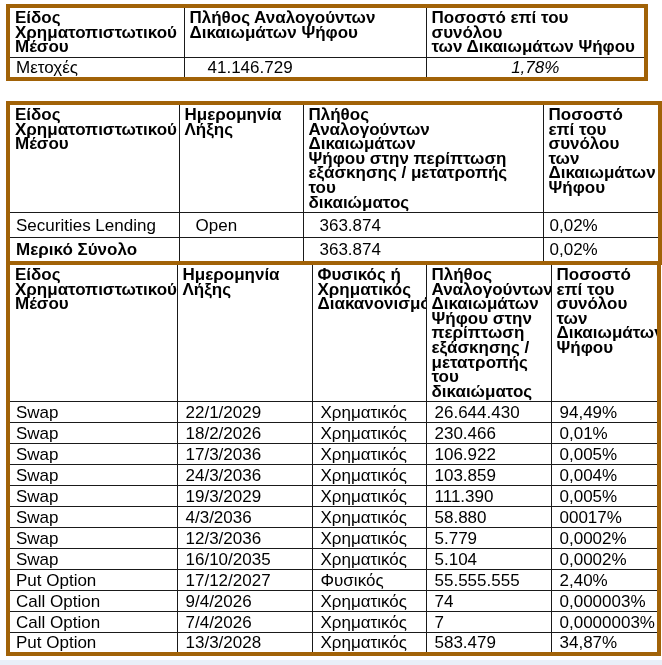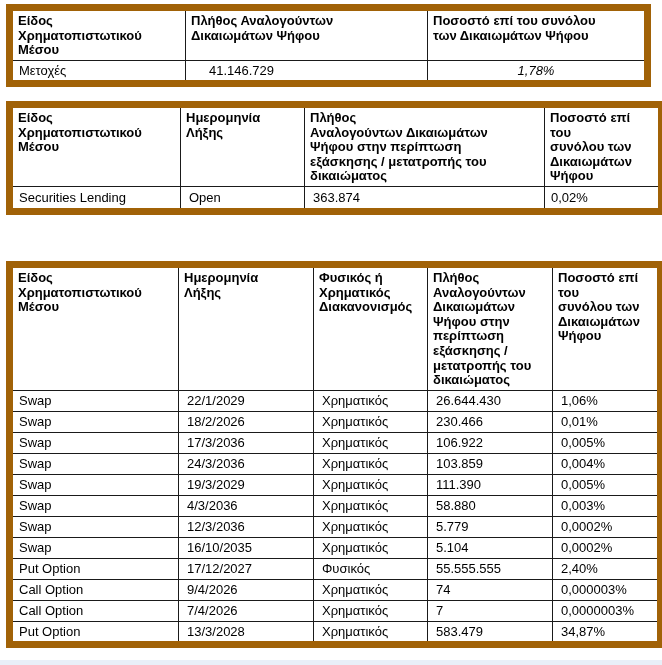--- a/index.html
+++ b/index.html
@@ -13,22 +13,22 @@
     position: relative;
     width: 662px;
     height: 665px;
     background: #ffffff;
     overflow: hidden;
   }
   table.tbl {
     position: absolute;
     border-collapse: collapse;
     table-layout: fixed;
-    border: 7px solid #a16207;
-    font-size: 13px;
+    border: 4px solid #a16207;
+    font-size: 17px;
   }
   table.tbl th, table.tbl td {
     border: 1.5px solid #1a1a1a;
     overflow: hidden;
   }
   table.tbl th {
     font-weight: bold;
     text-align: left;
     vertical-align: top;
     white-space: pre-line;
@@ -43,21 +43,21 @@
   
   .t1 { left: 6px; top: 4px; width: 638px; }
   .t1 th { line-height: 16px; padding: 4px 6px; }
   .t1 tr.hr { height: 42px; }
   .t1 tr.dr { height: 22px; }
   .t1 td:nth-child(2) { padding-left: 23px; }
   .t1 td:nth-child(3) { text-align: center; font-style: italic; }
   
   .t2 { left: 6px; top: 101px; width: 652px; }
   .t2 tr.dr { height: 25px; }
-  .t2 td:nth-child(2), .t2 td:nth-child(3) { padding-left: 8px; }
+  .t2 td:nth-child(2), .t2 td:nth-child(3) { padding-left: 16px; }
   .t2 td.subtotal { font-weight: bold; }
   
   .t3 { left: 6px; top: 261px; width: 651px; }
   .t3 th { padding: 3px 4px 2px 5px; }
   .t3 tr.dr { height: 21px; }
   .t3 td:nth-child(2), .t3 td:nth-child(3),
   .t3 td:nth-child(4), .t3 td:nth-child(5) { padding-left: 8px; }
   
   .page-bottom-strip {
     position: absolute;
@@ -118,20 +118,26 @@
         <th>Ποσοστό επί του
 συνόλου των
 Δικαιωμάτων
 Ψήφου</th>
       </tr>
     </thead>
     <tbody>
       <tr class="dr">
         <td>Securities Lending</td>
         <td>Open</td>
+        <td>363.874</td>
+        <td>0,02%</td>
+      </tr>
+      <tr class="dr">
+        <td class="subtotal">Μερικό Σύνολο</td>
+        <td></td>
         <td>363.874</td>
         <td>0,02%</td>
       </tr>
     </tbody>
   </table>
 
   <table class="tbl t3">
     <colgroup>
       <col style="width:169px">
         <col style="width:135px">
@@ -162,21 +168,21 @@
 Δικαιωμάτων
 Ψήφου</th>
       </tr>
     </thead>
     <tbody>
       <tr class="dr">
         <td>Swap</td>
         <td>22/1/2029</td>
         <td>Χρηματικός</td>
         <td>26.644.430</td>
-        <td>1,06%</td>
+        <td>94,49%</td>
       </tr>
       <tr class="dr">
         <td>Swap</td>
         <td>18/2/2026</td>
         <td>Χρηματικός</td>
         <td>230.466</td>
         <td>0,01%</td>
       </tr>
       <tr class="dr">
         <td>Swap</td>
@@ -197,21 +203,21 @@
         <td>19/3/2029</td>
         <td>Χρηματικός</td>
         <td>111.390</td>
         <td>0,005%</td>
       </tr>
       <tr class="dr">
         <td>Swap</td>
         <td>4/3/2036</td>
         <td>Χρηματικός</td>
         <td>58.880</td>
-        <td>0,003%</td>
+        <td>00017%</td>
       </tr>
       <tr class="dr">
         <td>Swap</td>
         <td>12/3/2036</td>
         <td>Χρηματικός</td>
         <td>5.779</td>
         <td>0,0002%</td>
       </tr>
       <tr class="dr">
         <td>Swap</td>

